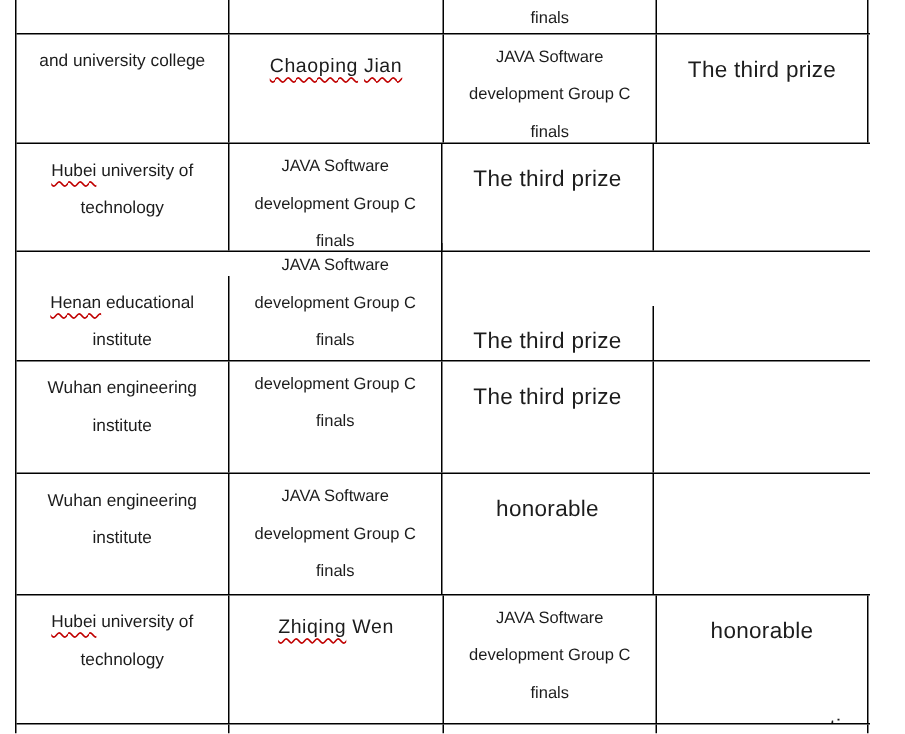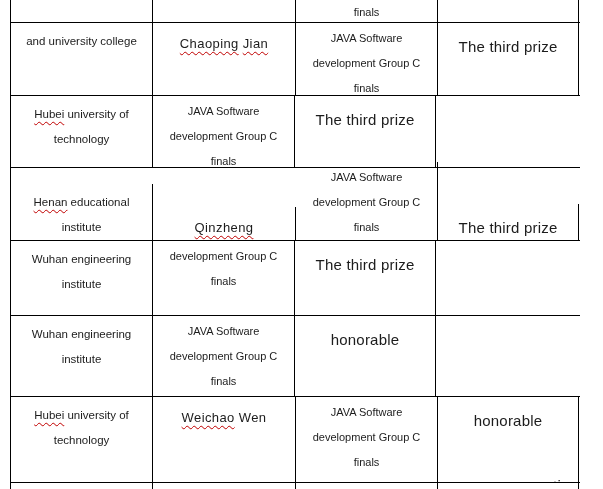--- a/index.html
+++ b/index.html
@@ -87,23 +87,20 @@
         </div>
         <div class="tcell c4">
           <div class="line"><span>The third prize</span></div>
         </div>
       </div>
       <div class="trow" style="height: 73px; align-items: flex-end;">
         <div class="tcell c1">
           <div class="line"><span class="sq">Henan</span><span> educational</span></div>
           <div class="line"><span>institute</span></div>
         </div>
-        <div class="tcell c2">
-          <div class="line"><span class="sq">Qinzheng</span></div>
-        </div>
         <div class="tcell c3">
           <div class="line"><span>JAVA Software</span></div>
           <div class="line"><span>development Group C</span></div>
           <div class="line"><span>finals</span></div>
         </div>
         <div class="tcell c4">
           <div class="line"><span>The third prize</span></div>
         </div>
       </div>
       <div class="trow" style="height: 75px;">
@@ -133,21 +130,21 @@
           <div class="line"><span>honorable</span></div>
           <div class="line"><span>mention</span></div>
         </div>
       </div>
       <div class="trow" style="height: 86px;">
         <div class="tcell c1">
           <div class="line"><span class="sq">Hubei</span><span> university of</span></div>
           <div class="line"><span>technology</span></div>
         </div>
         <div class="tcell c2">
-          <div class="line"><span class="sq">Weichao</span><span> Wen</span></div>
+          <div class="line"><span class="sq">Zhiqing</span><span> Wen</span></div>
         </div>
         <div class="tcell c3">
           <div class="line"><span>JAVA Software</span></div>
           <div class="line"><span>development Group C</span></div>
           <div class="line"><span>finals</span></div>
         </div>
         <div class="tcell c4">
           <div class="line"><span>honorable</span></div>
           <div class="line"><span>mention</span></div>
         </div>

